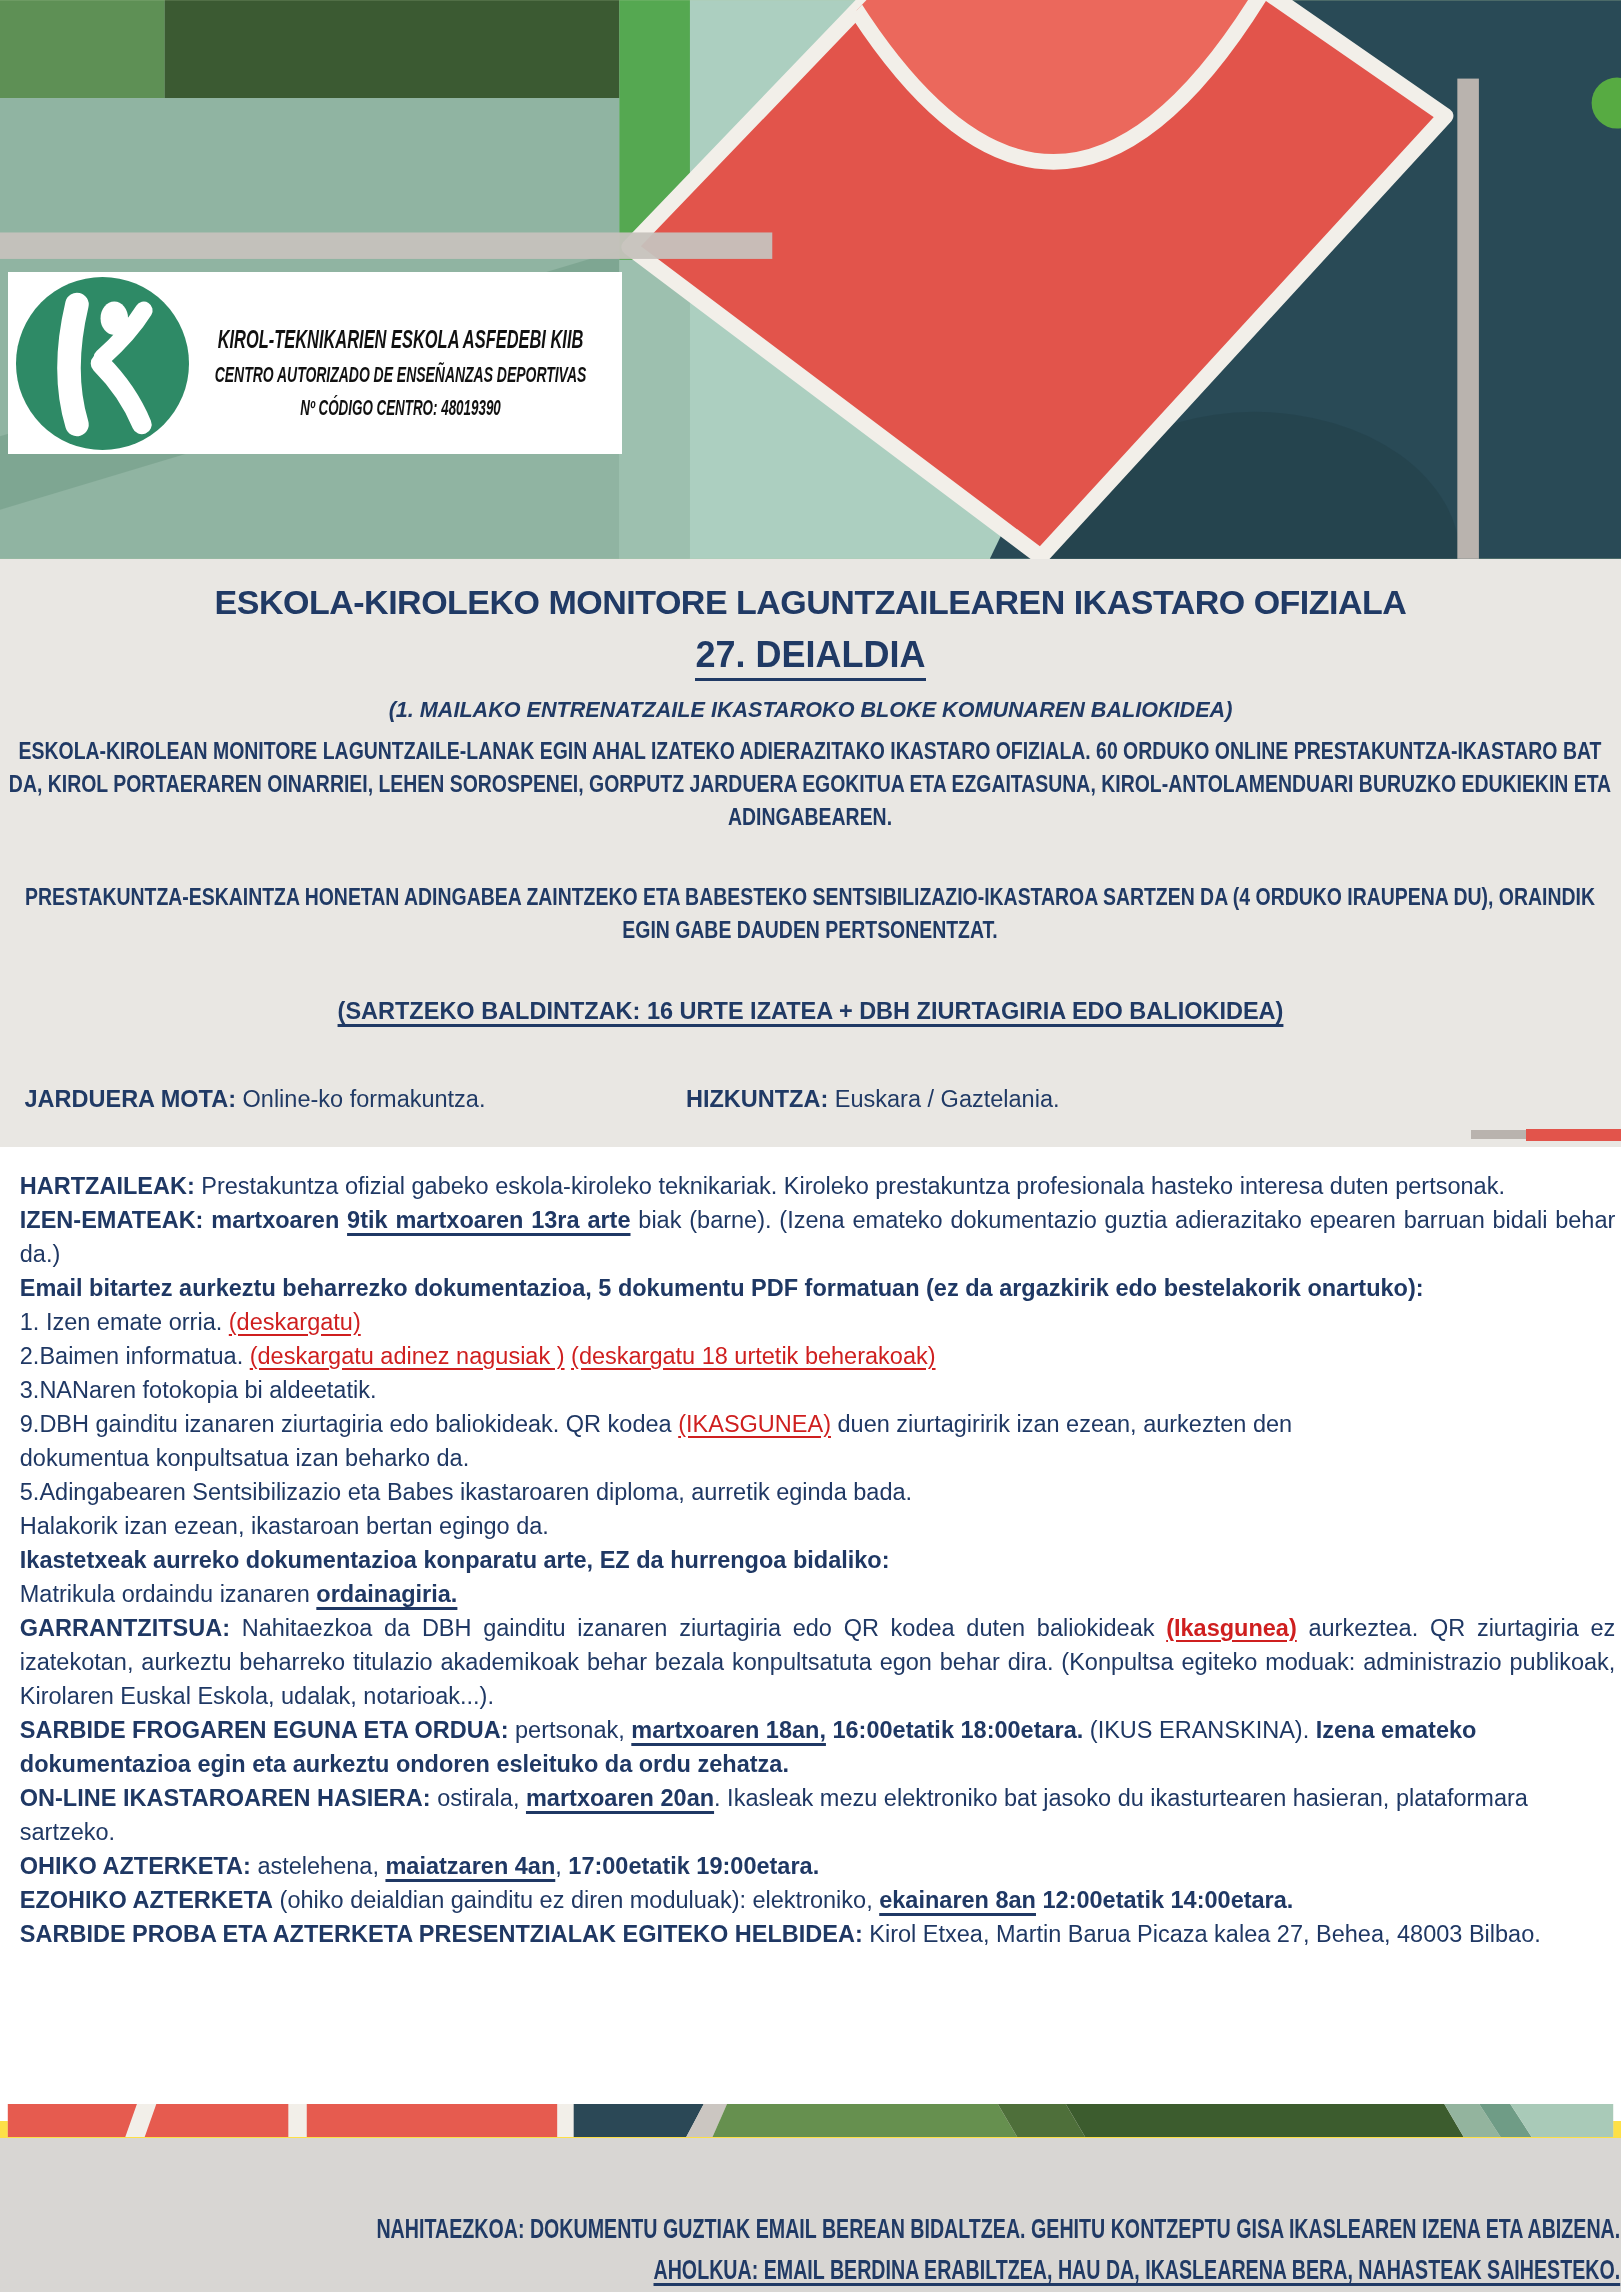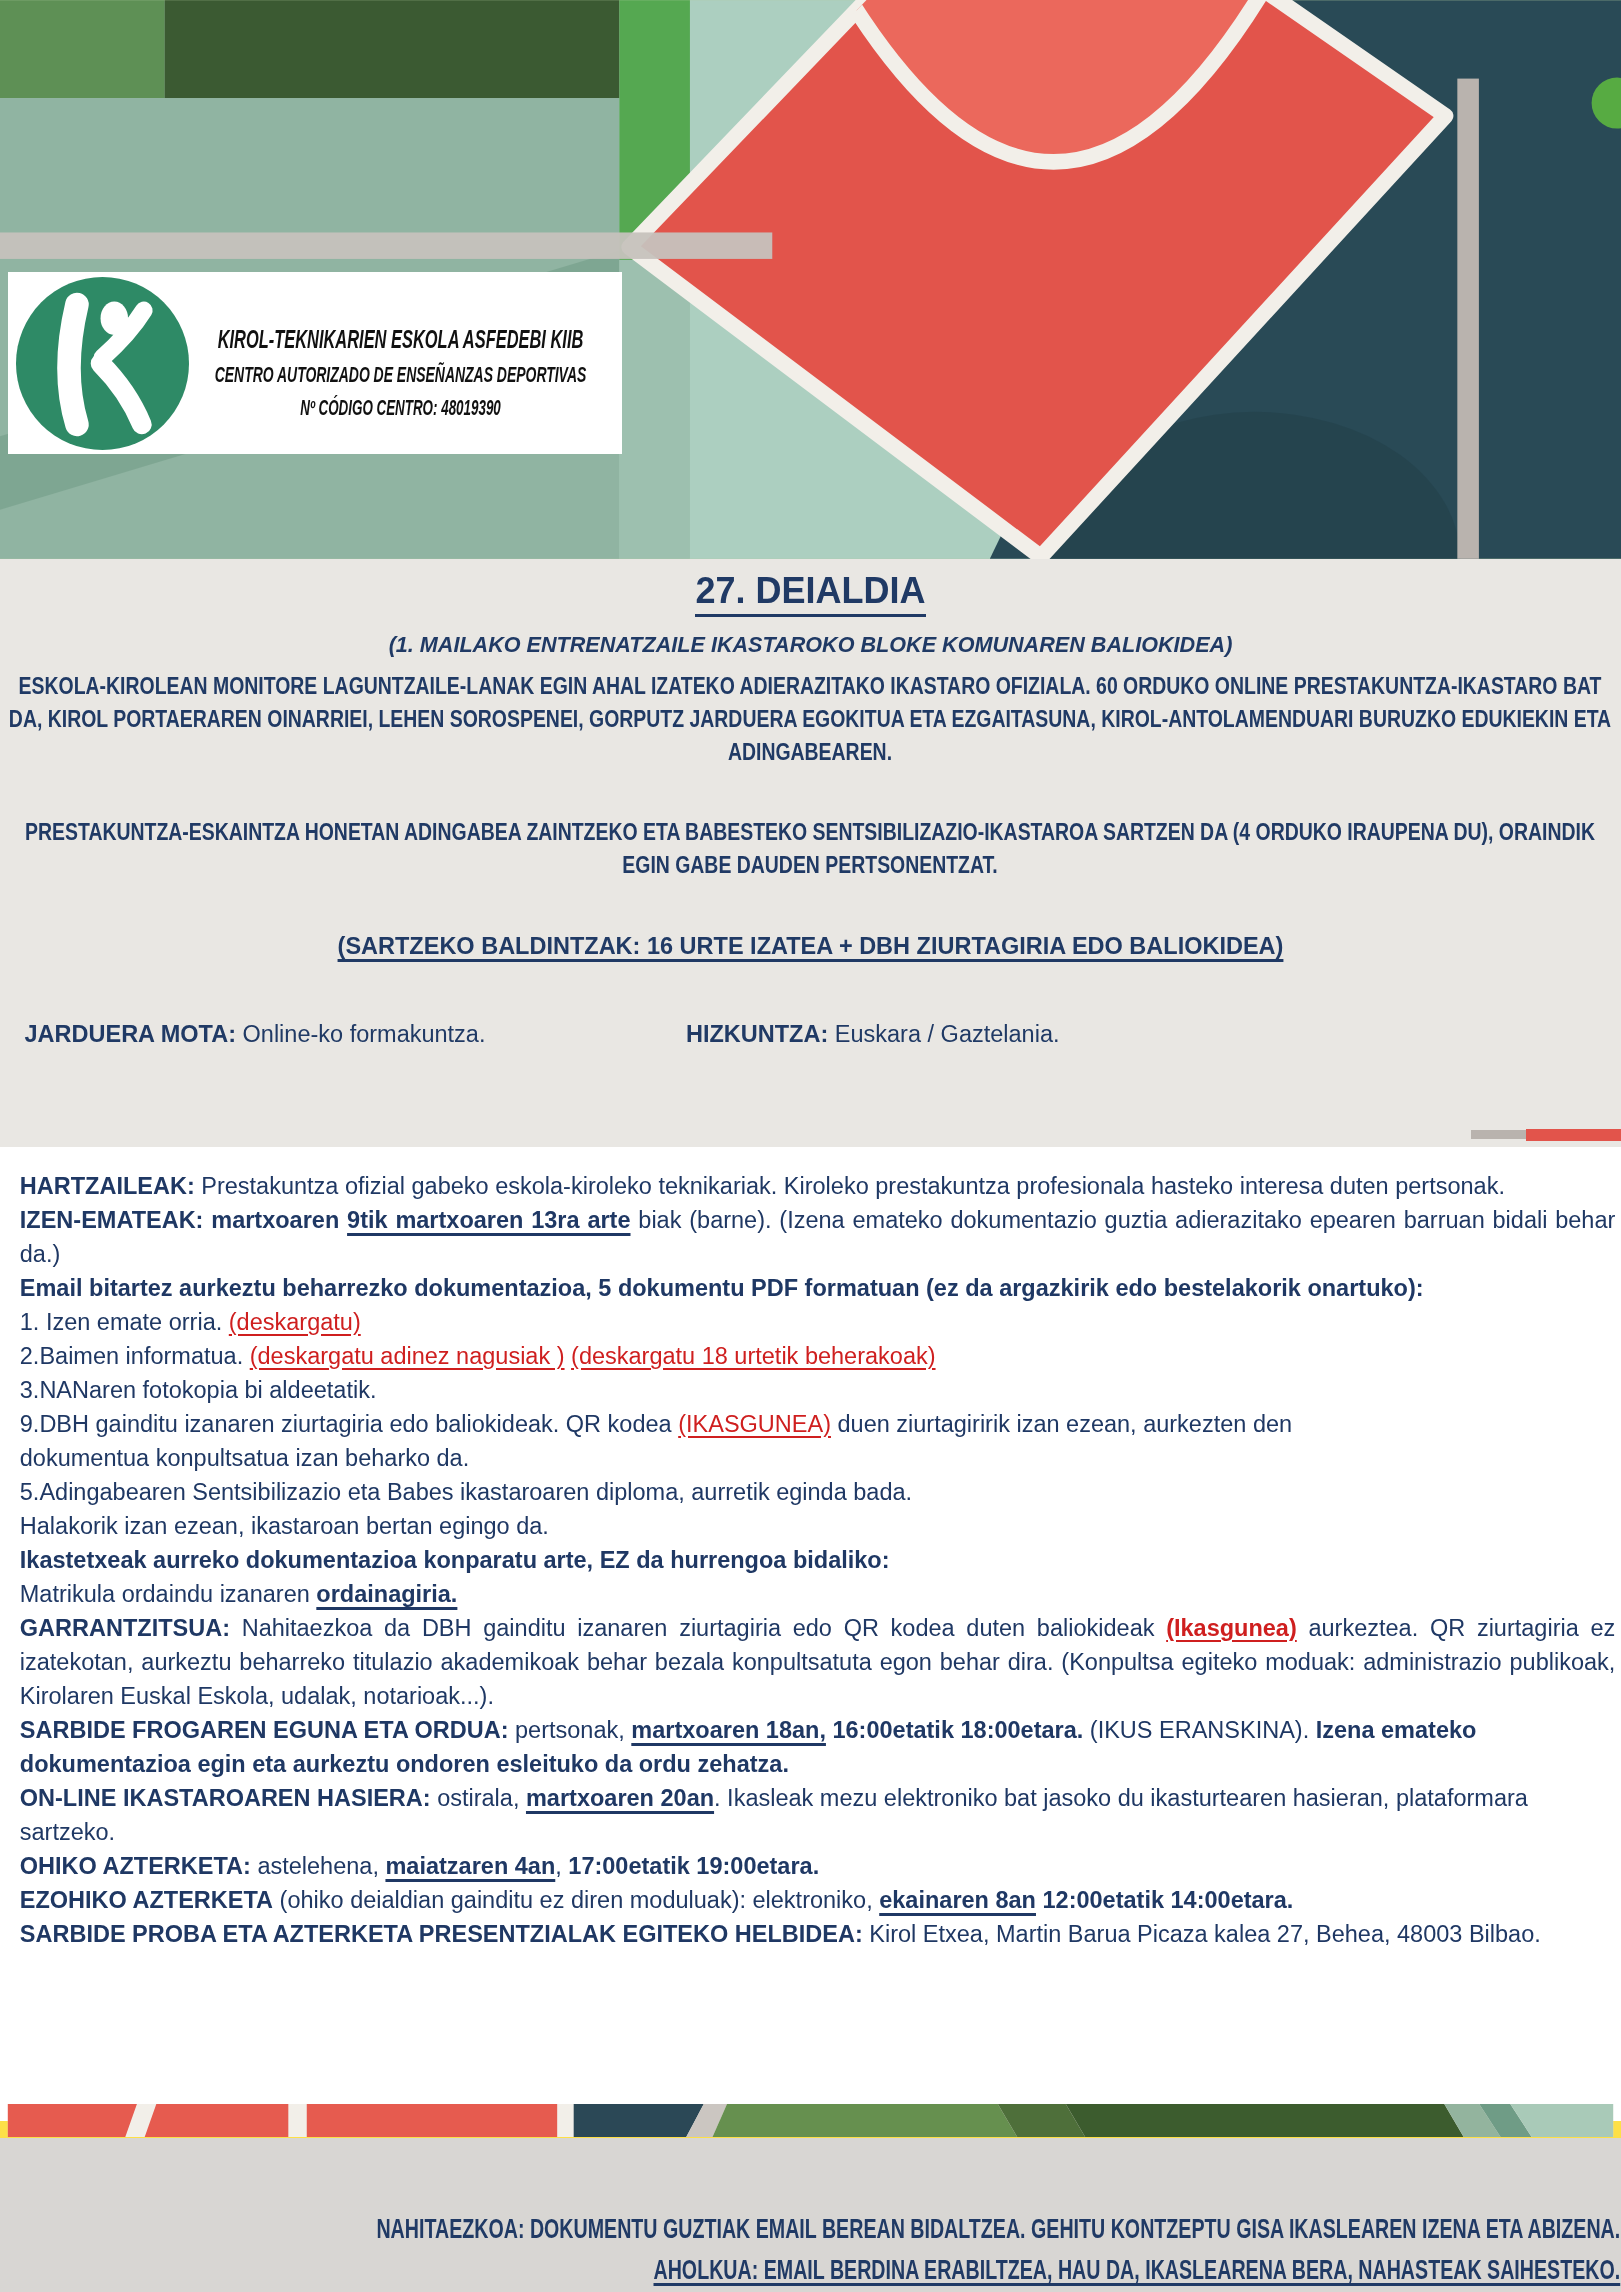--- a/index.html
+++ b/index.html
@@ -103,20 +103,21 @@
       </svg>
       <div class="logo-text">
         <div class="logo-t1">KIROL-TEKNIKARIEN ESKOLA ASFEDEBI KIIB</div>
         <div class="logo-t2">CENTRO AUTORIZADO DE ENSEÑANZAS DEPORTIVAS</div>
         <div class="logo-t3">Nº CÓDIGO CENTRO: 48019390</div>
       </div>
     </div>
   </div>
 
   <div class="gray-top">
+    <h1 class="doc-title">ESKOLA-KIROLEKO MONITORE LAGUNTZAILEAREN IKASTARO OFIZIALA</h1>
     <h2 class="doc-edition"><span class="u2">27. DEIALDIA</span></h2>
     <div class="doc-subtitle">(1. MAILAKO ENTRENATZAILE IKASTAROKO BLOKE KOMUNAREN BALIOKIDEA)</div>
     <p class="intro squeeze">ESKOLA-KIROLEAN MONITORE LAGUNTZAILE-LANAK EGIN AHAL IZATEKO ADIERAZITAKO IKASTARO OFIZIALA. 60 ORDUKO ONLINE PRESTAKUNTZA-IKASTARO BAT DA, KIROL PORTAERAREN OINARRIEI, LEHEN SOROSPENEI, GORPUTZ JARDUERA EGOKITUA ETA EZGAITASUNA, KIROL-ANTOLAMENDUARI BURUZKO EDUKIEKIN ETA ADINGABEAREN.</p>
     <p class="intro squeeze p2">PRESTAKUNTZA-ESKAINTZA HONETAN ADINGABEA ZAINTZEKO ETA BABESTEKO SENTSIBILIZAZIO-IKASTAROA SARTZEN DA (4 ORDUKO IRAUPENA DU), ORAINDIK EGIN GABE DAUDEN PERTSONENTZAT.</p>
     <div class="req-line"><span class="u">(SARTZEKO BALDINTZAK: 16 URTE IZATEA + DBH ZIURTAGIRIA EDO BALIOKIDEA)</span></div>
     <div class="info-row">
       <span class="info-act"><span class="blab">JARDUERA MOTA:</span><span> Online-ko formakuntza.</span></span>
       <span class="info-lang"><span class="blab">HIZKUNTZA:</span><span> Euskara / Gaztelania.</span></span>
     </div>
     <div class="edge-gray"></div>

